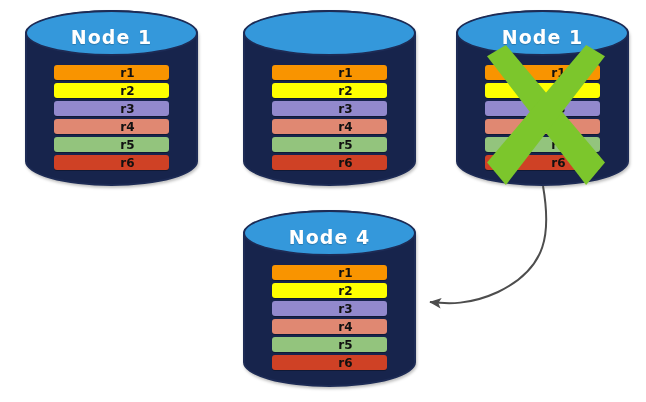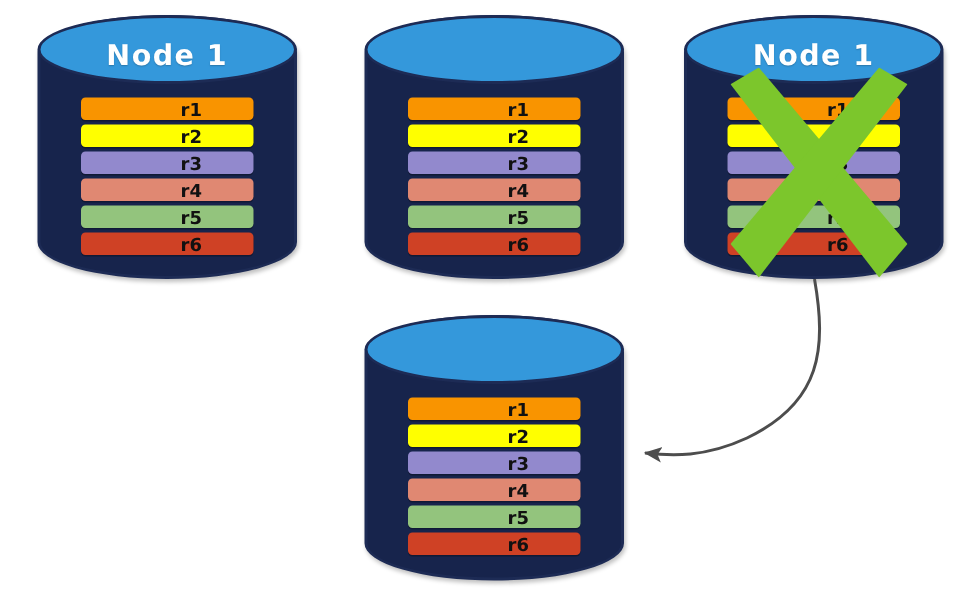--- a/index.html
+++ b/index.html
@@ -143,20 +143,21 @@
         </div>
         <div class="row" style="background: rgb(207, 65, 37);">
           <span class="row-label" style="color: rgb(17, 17, 17);">r6</span>
         </div>
       </div>
   </div>
 
   <div class="node" id="node-3" style="left: 243px; top: 210px; width: 173px; height: 177px;">
     <div class="cyl-body" style="background: rgb(23, 36, 76); border-color: rgb(29, 43, 85);"></div>
     <div class="cyl-top" style="height: 46px; background: rgb(52, 152, 219); border-color: rgb(29, 43, 85);"></div>
+    <div class="node-label" style="top: 16px; color: rgb(255, 255, 255);">Node  4</div>
     <div class="rows" id="rows-3" style="left: 29px; top: 55px; width: 115px;">
         <div class="row" style="background: rgb(249, 148, 0);">
           <span class="row-label" style="color: rgb(17, 17, 17);">r1</span>
         </div>
         <div class="row" style="background: rgb(255, 255, 0);">
           <span class="row-label" style="color: rgb(17, 17, 17);">r2</span>
         </div>
         <div class="row" style="background: rgb(146, 137, 205);">
           <span class="row-label" style="color: rgb(17, 17, 17);">r3</span>
         </div>

